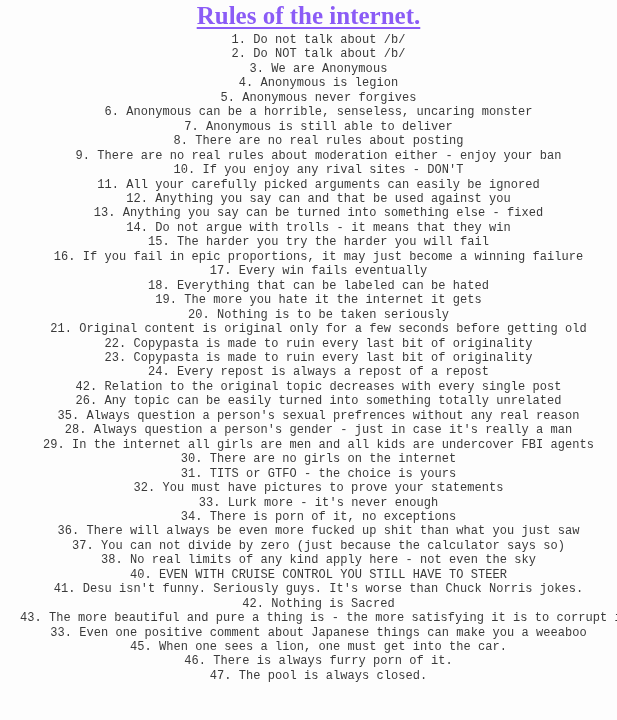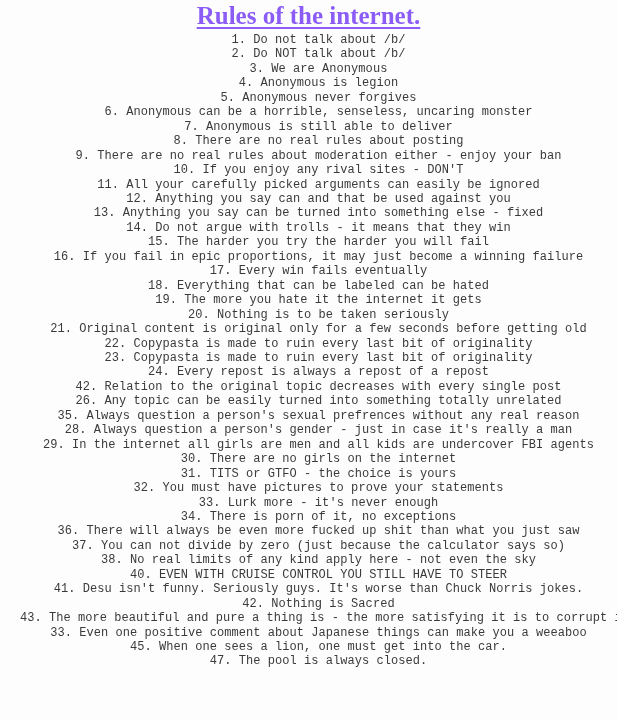--- a/index.html
+++ b/index.html
@@ -137,16 +137,17 @@
   <div class="rule-line"><span class="rule-num">41. </span><span class="rule-text">Desu isn't funny. Seriously guys. It's worse than Chuck Norris jokes.</span></div>
 
   <div class="rule-line"><span class="rule-num">42. </span><span class="rule-text">Nothing is Sacred</span></div>
 
   <div class="rule-line"><span class="rule-num">43. </span><span class="rule-text">The more beautiful and pure a thing is - the more satisfying it is to corrupt it</span></div>
 
   <div class="rule-line"><span class="rule-num">33. </span><span class="rule-text">Even one positive comment about Japanese things can make you a weeaboo</span></div>
 
   <div class="rule-line"><span class="rule-num">45. </span><span class="rule-text">When one sees a lion, one must get into the car.</span></div>
 
+  <div class="rule-line"><span class="rule-num">46. </span><span class="rule-text">There is always furry porn of it.</span></div>
 
   <div class="rule-line"><span class="rule-num">47. </span><span class="rule-text">The pool is always closed.</span></div>
 </div>
 </div>
 
 </body></html>

